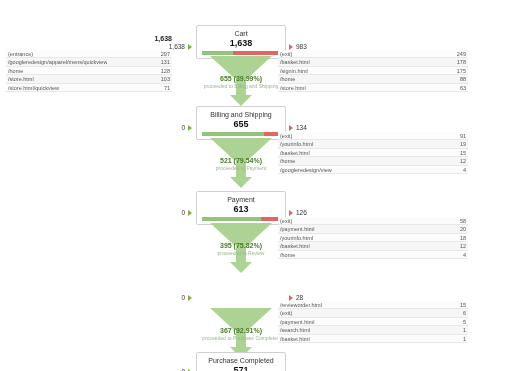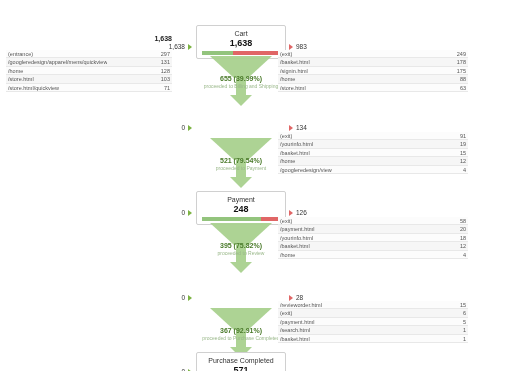--- a/index.html
+++ b/index.html
@@ -203,20 +203,30 @@
       </div>
       <div class="row">
         <div class="url">/home</div>
         <div class="cnt">88</div>
       </div>
       <div class="row">
         <div class="url">/store.html</div>
         <div class="cnt">63</div>
       </div>
     </div>
+    <div class="stage" style="top: 86px;">
+      <div class="stage-box">
+        <div class="stage-title">Billing and Shipping</div>
+        <div class="stage-value">655</div>
+        <div class="stage-bar">
+          <div class="bar-green" style="width: 79.54%;"></div>
+          <div class="bar-red" style="width: 20.46%;"></div>
+        </div>
+      </div>
+    </div>
     <div class="side-num left" style="left: 150px; width: 42px; top: 104px;"><span>0</span><span class="tri tri-green" style="margin-left: 3px;"></span></div>
     <div class="side-num right" style="left: 289px; top: 104px;"><span class="tri tri-red" style="margin-right: 3px;"></span><span>134</span></div>
     <div class="connector" style="top: 118px; height: 50px;">
       <svg width="90" height="50" viewBox="0 0 90 50">
         <polygon points="14,0 76,0 52,22 38,22" fill="#a9d18e" opacity="0.95"></polygon>
         <rect x="40" y="22" width="10" height="17" fill="#a9d18e" opacity="0.95"></rect>
         <polygon points="34,39 56,39 45,50" fill="#a9d18e" opacity="0.95"></polygon>
       </svg>
       <div class="connector-label" style="top: 18px;">
         <div class="conn-main">521 (79.54%)</div>
@@ -241,21 +251,21 @@
         <div class="cnt">12</div>
       </div>
       <div class="row">
         <div class="url">/googleredesign/view</div>
         <div class="cnt">4</div>
       </div>
     </div>
     <div class="stage" style="top: 171px;">
       <div class="stage-box">
         <div class="stage-title">Payment</div>
-        <div class="stage-value">248</div>
+        <div class="stage-value">613</div>
         <div class="stage-bar">
           <div class="bar-green" style="width: 75.82%;"></div>
           <div class="bar-red" style="width: 24.18%;"></div>
         </div>
       </div>
     </div>
     <div class="side-num left" style="left: 150px; width: 42px; top: 189px;"><span>0</span><span class="tri tri-green" style="margin-left: 3px;"></span></div>
     <div class="side-num right" style="left: 289px; top: 189px;"><span class="tri tri-red" style="margin-right: 3px;"></span><span>126</span></div>
     <div class="connector" style="top: 203px; height: 50px;">
       <svg width="90" height="50" viewBox="0 0 90 50">

